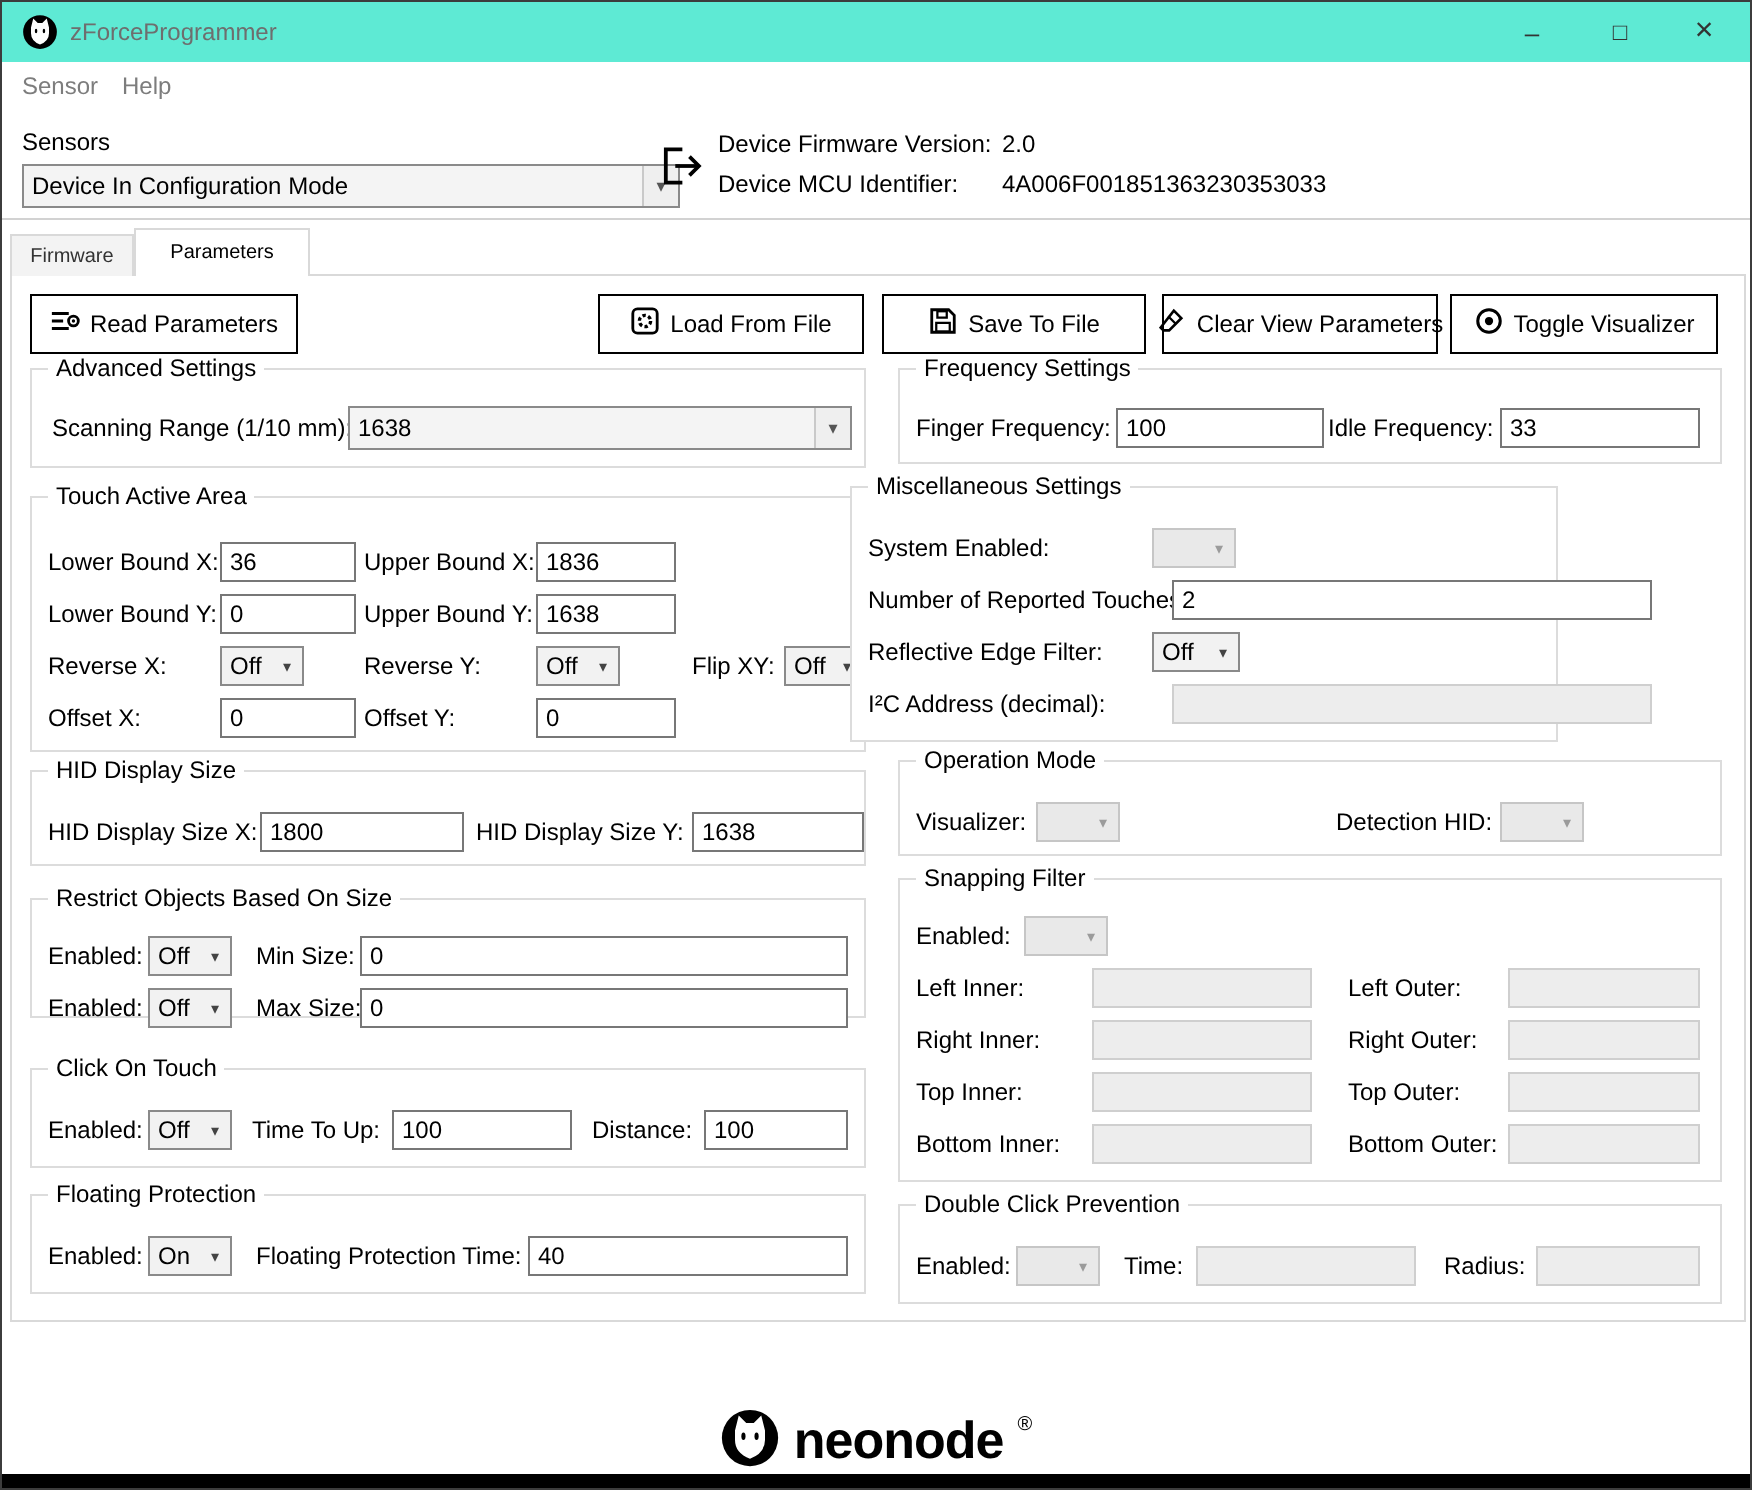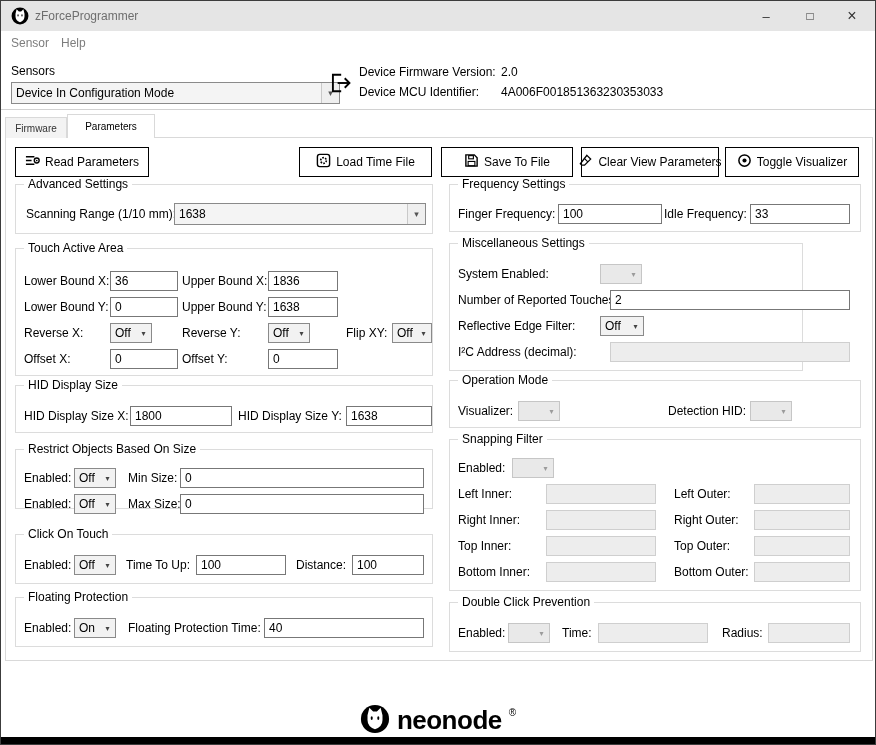--- a/index.html
+++ b/index.html
@@ -16,21 +16,21 @@
   .dd .t{flex:1;display:flex;align-items:center;padding:0 4px;overflow:hidden;white-space:nowrap}
   .dd .a{width:15px;display:flex;align-items:center;justify-content:center;font-size:8px;color:#444}
   .dd.dis{background:#e9e9e9;border-color:#c6c6c6}
   .dd.dis .a{color:#9b9b9b}
   .dd.big{height:22px;background:#f4f4f4}
   .dd.big .a{width:18px;border-left:1px solid #c9c9c9;background:#efefef;font-size:9px;color:#555}
 
   .grp{position:absolute;border:1px solid #dcdcdc;background:#fff}
   .grp-t{position:absolute;left:8px;top:-8px;background:#fff;padding:0 4px;font-size:12px;line-height:15px;white-space:nowrap}
 
-  .titlebar{position:absolute;left:0;top:0;right:0;height:30px;background:#e5e5e5}
+  .titlebar{position:absolute;left:0;top:0;right:0;height:30px;background:#5eead4}
   .title-text{position:absolute;left:34px;top:8px;font-size:12px;color:#6e6e6e}
   .app-icon{position:absolute;left:10px;top:6px;width:18px;height:18px}
   .win-btn{position:absolute;top:0;width:42px;height:30px;display:flex;align-items:center;justify-content:center;color:#333;cursor:default}
 
   .menu-item{position:absolute;top:35px;font-size:12px;color:#7d7d7d}
 
   .divider{position:absolute;left:0;right:0;top:108px;height:1px;background:#d2d2d2}
 
   .tab{position:absolute;display:flex;align-items:center;justify-content:center;font-size:10px;border:1px solid #d9d9d9;border-bottom:none}
   .tab.inactive{left:4px;top:116px;width:62px;height:21px;background:#f3f3f3;color:#333;z-index:1}
@@ -97,21 +97,21 @@
           <circle cx="12.5" cy="8" r="2.6" fill="none" stroke="#000" stroke-width="1.5"></circle>
           <circle cx="12.5" cy="8" r="0.9" fill="#000"></circle>
         </svg></span>
     <span>Read Parameters</span>
   </div>
   <div class="btn" style="left:298px;width:133px">
     <span><svg viewBox="0 0 16 16" width="15" height="15">
           <rect x="1.5" y="1.5" width="13" height="13" rx="2.5" fill="none" stroke="#000" stroke-width="1.5"></rect>
           <circle cx="8" cy="8" r="3" fill="none" stroke="#000" stroke-width="1.8" stroke-dasharray="1.8 1.3"></circle>
         </svg></span>
-    <span>Load Time File</span>
+    <span>Load From File</span>
   </div>
   <div class="btn" style="left:440px;width:132px">
     <span><svg viewBox="0 0 16 16" width="15" height="15">
           <path d="M2 2h9l3 3v9H2z" fill="none" stroke="#000" stroke-width="1.5"></path>
           <rect x="5" y="2.8" width="5" height="3.4" fill="none" stroke="#000" stroke-width="1.2"></rect>
           <rect x="4.4" y="9" width="7.2" height="4.6" fill="none" stroke="#000" stroke-width="1.2"></rect>
         </svg></span>
     <span>Save To File</span>
   </div>
   <div class="btn" style="left:580px;width:138px">
@@ -224,21 +224,21 @@
   </div>
 
   <div class="grp" style="left:448px;top:183px;width:412px;height:48px">
     <span class="grp-t">Frequency Settings</span>
     <span class="lbl" style="left:8px;top:22px">Finger Frequency:</span>
     <input class="tin" style="left: 108px; top: 19px; width: 104px;" value="100">
     <span class="lbl" style="left:214px;top:22px">Idle Frequency:</span>
     <input class="tin" style="left: 300px; top: 19px; width: 100px;" value="33">
   </div>
 
-  <div class="grp" style="left:448px;top:242px;width:354px;height:128px">
+  <div class="grp" style="left:424px;top:242px;width:354px;height:128px">
     <span class="grp-t">Miscellaneous Settings</span>
     <span class="lbl" style="left:8px;top:23px">System Enabled:</span>
     <div class="dd dis" style="left:150px;top:20px;width:42px">
       <span class="t"></span>
       <span class="a">▾</span>
     </div>
     <span class="lbl" style="left:8px;top:49px">Number of Reported Touches:</span>
     <input class="tin" style="left: 160px; top: 46px; width: 240px;" value="2">
     <span class="lbl" style="left:8px;top:75px">Reflective Edge Filter:</span>
     <div class="dd" style="left:150px;top:72px;width:44px">

